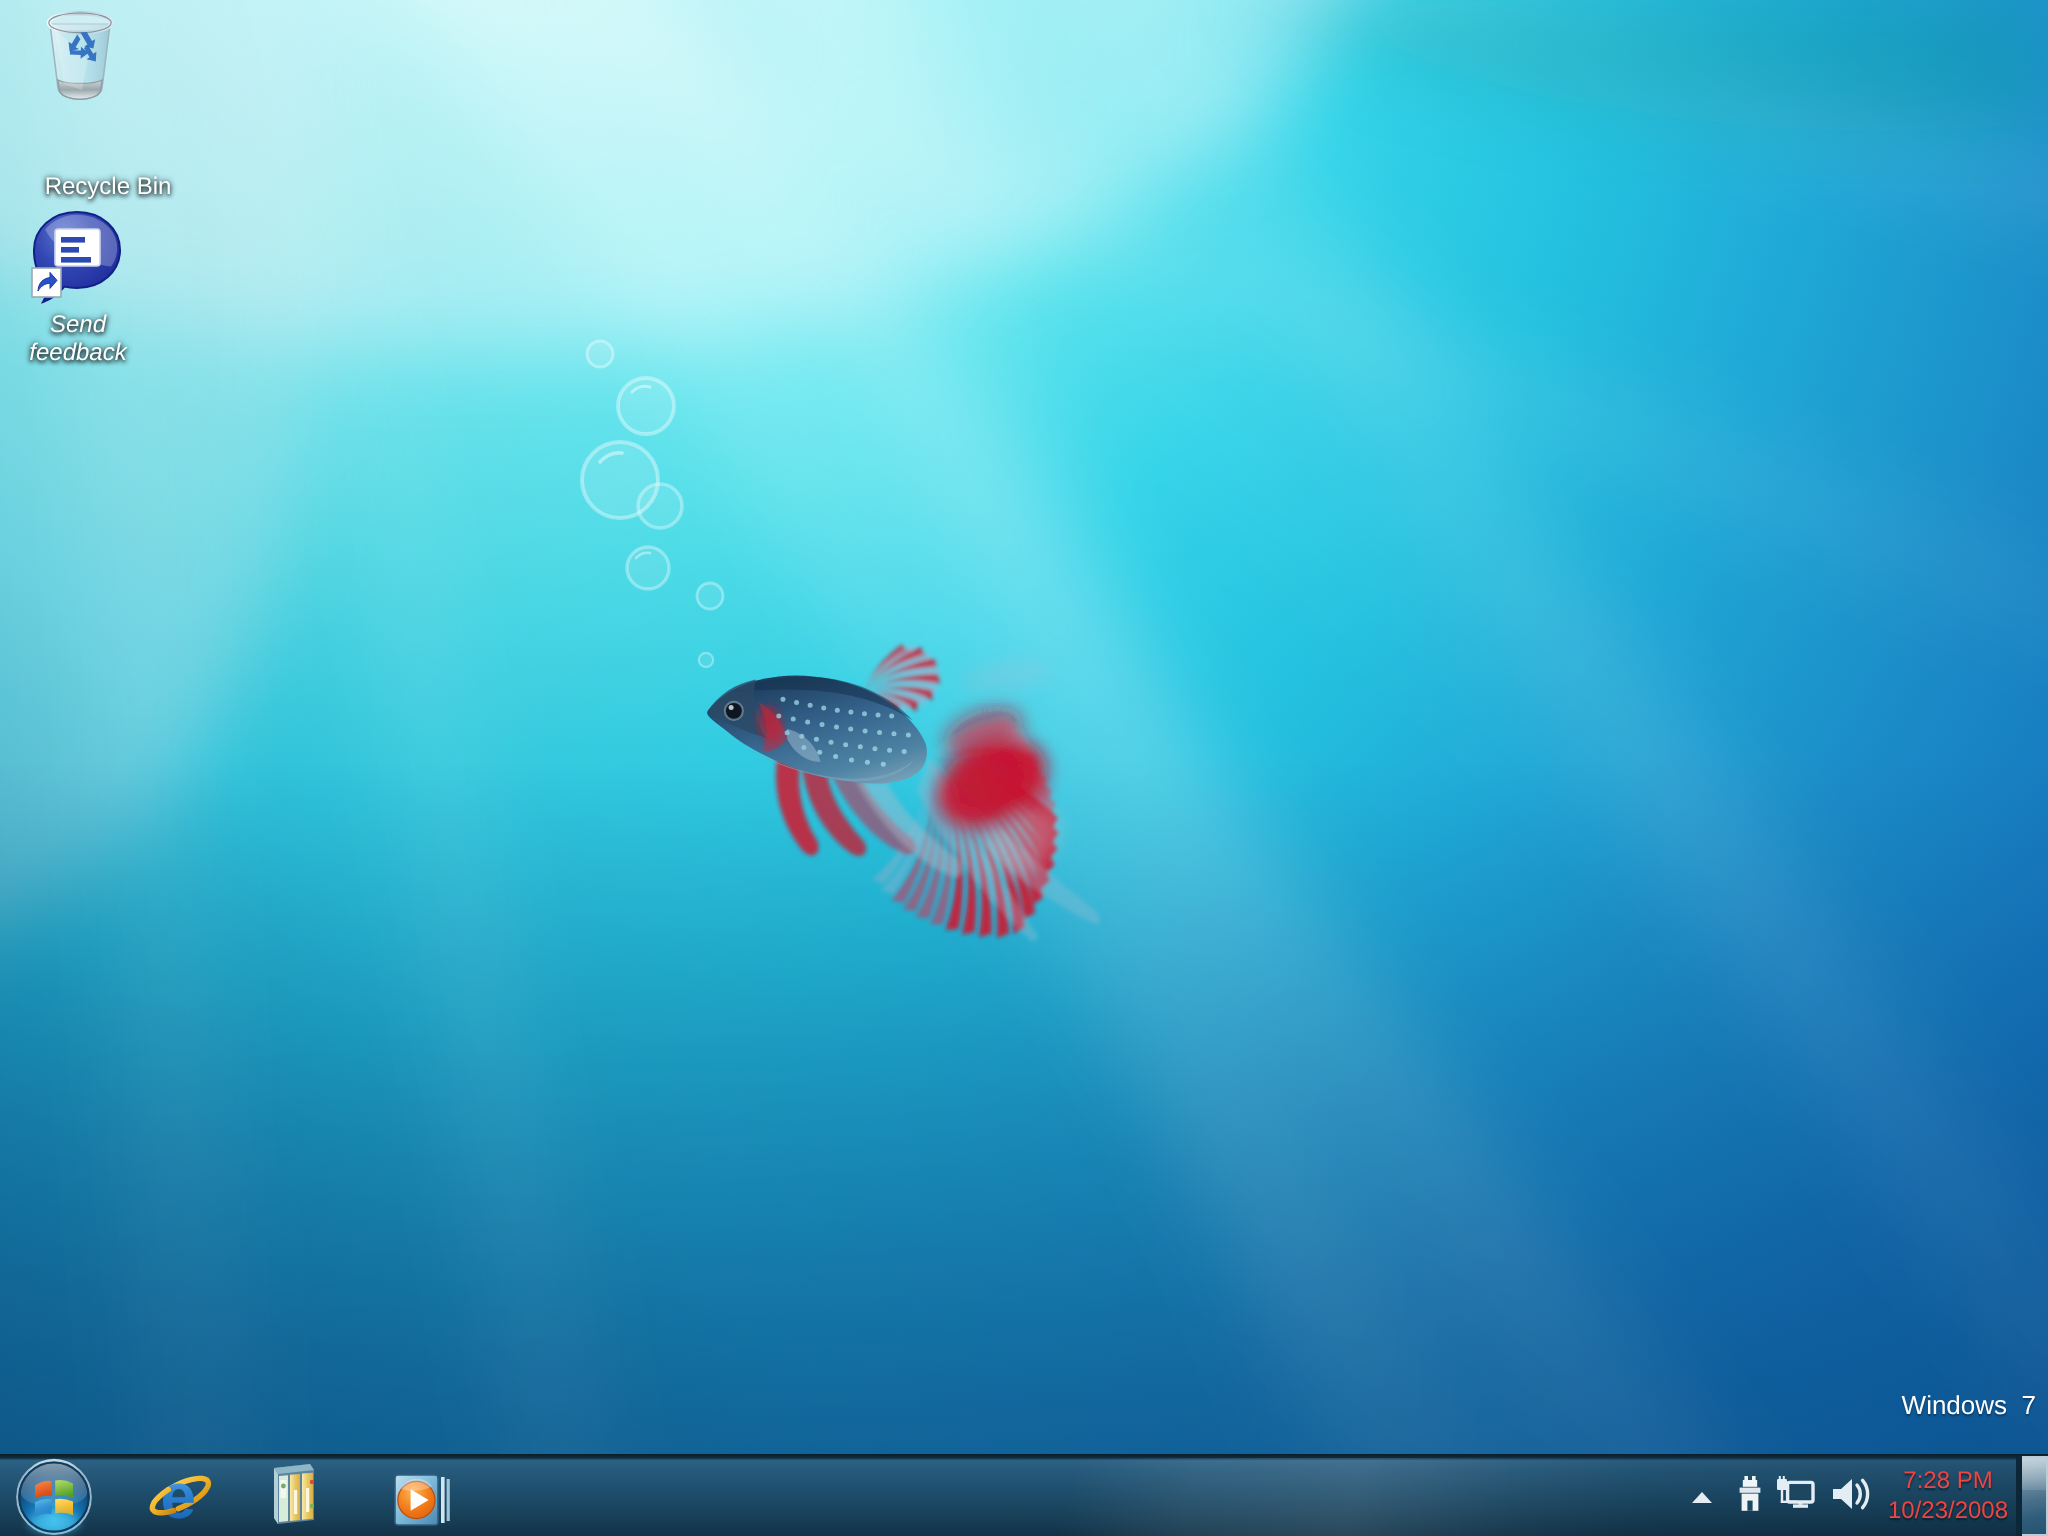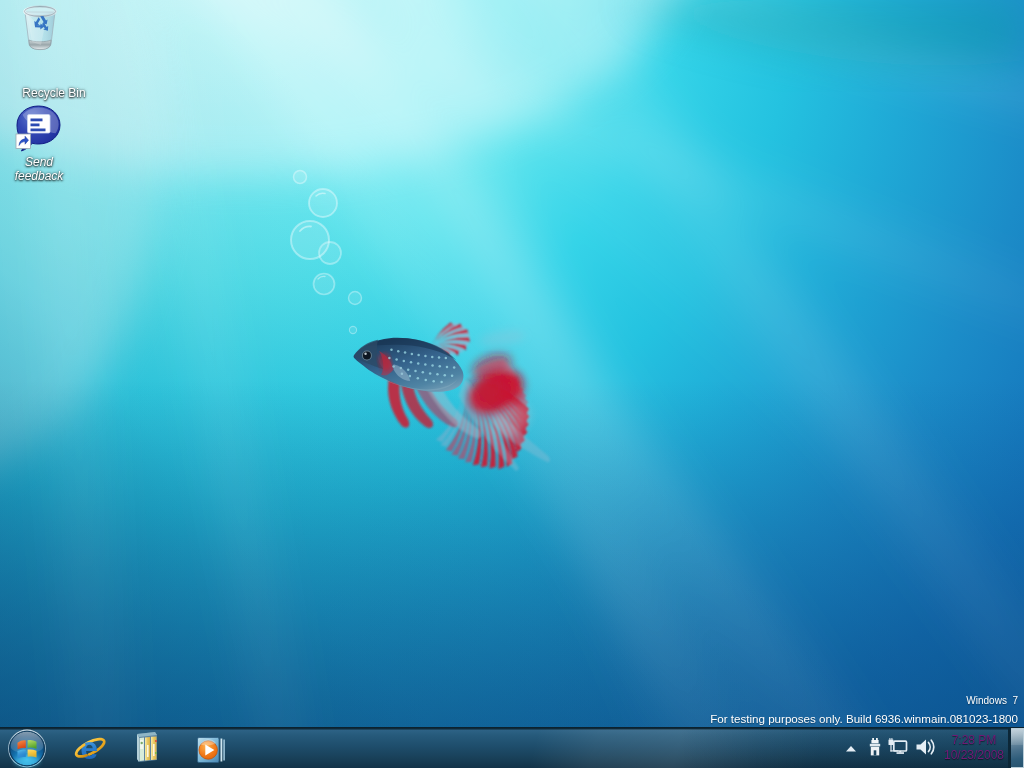--- a/index.html
+++ b/index.html
@@ -274,22 +274,21 @@
     <rect x="16.5" y="19.5" width="9" height="2.8" fill="#2b4ab2"></rect>
     <rect x="16.5" y="24.5" width="15" height="2.8" fill="#2b4ab2"></rect>
 
     <g transform="translate(2,30)">
       <rect x="0" y="0" width="14.5" height="14.5" fill="#ffffff" stroke="#9aa8b2" stroke-width="0.8"></rect>
       <path d="M3,11.5 C3.2,7.5 5.5,5.2 9,4.8 L9,2.2 L12.5,6.2 L9,10.2 L9,7.6 C6.3,7.8 4.5,9 3,11.5 Z" fill="#2a52c8" stroke="#1c3c9e" stroke-width="0.5"></path>
     </g>
   </svg>
   <div class="abs iconlabel" style="left:0px;top:155px;width:78px;font-style:italic;">Send<br>feedback</div>
 
-  <div class="abs buildtext" style="right:6px;top:695px;font-size:10px;">Windows&nbsp; 7</div>
-  <div class="abs buildtext" style="right:6px;top:712px;font-size:11.6px;">For testing purposes only. Build 6936.winmain.081023-1800</div>
+  <div class="abs buildtext" style="right:6px;top:695px;font-size:13px;">Windows&nbsp; 7</div>
 
   <div class="abs" style="left:0;top:727px;width:1024px;height:41px;
       background:linear-gradient(#0a1e2a 0,#102c3d 4.5%,#2d6285 8%,#265a7b 20%,#1e4d6b 48%,#183f57 78%,#123248 100%);"></div>
   <div class="abs" style="left:0;top:729px;width:1024px;height:39px;
       background:linear-gradient(105deg, rgba(255,255,255,0) 52%, rgba(255,255,255,0.07) 58%, rgba(255,255,255,0.10) 66%, rgba(255,255,255,0.03) 74%, rgba(255,255,255,0) 80%);"></div>
 
   <div class="abs" style="left:0;top:729px;width:1024px;height:39px;
       background:linear-gradient(90deg, rgba(5,25,40,0) 66%, rgba(5,25,40,0.14) 85%, rgba(5,25,40,0.18) 100%);"></div>
 
   <svg class="abs" style="left:7px;top:729px" width="40" height="39" viewBox="0 0 40 39">
@@ -425,21 +424,21 @@
       </g>
 
       <g transform="translate(76,1)">
         <path d="M0.5,5.5 h4 l5.5,-5 v15 l-5.5,-5 h-4 z"></path>
         <path d="M12.5,3.5 a7,7 0 0 1 0,9" fill="none" stroke="#e4edf4" stroke-width="1.7" stroke-linecap="round"></path>
         <path d="M15.3,1.2 a10.5,10.5 0 0 1 0,13.6" fill="none" stroke="#e4edf4" stroke-width="1.7" stroke-linecap="round"></path>
       </g>
     </g>
   </svg>
 
-  <div class="abs" style="left:930px;top:733px;width:88px;color:#701a75;font-size:12px;text-align:center;line-height:15px;text-shadow:0 1px 1px rgba(0,0,0,0.5);">7:28 PM<br>10/23/2008</div>
+  <div class="abs" style="left:930px;top:733px;width:88px;color:#ef4444;font-size:12px;text-align:center;line-height:15px;text-shadow:0 1px 1px rgba(0,0,0,0.5);">7:28 PM<br>10/23/2008</div>
 
   <div class="abs" style="left:1008px;top:728px;width:16px;height:40px;box-sizing:border-box;
       border-left:3px solid #0c2737;background:#b9cdd8;padding:1px 1px 1px 0;"></div>
   <div class="abs" style="left:1011px;top:729px;width:12px;height:38px;
       background:linear-gradient(170deg,#a3b9c8 0%,#7d9aac 22%,#49708b 55%,#2e5c7a 78%,#27536f 100%);"></div>
   <div class="abs" style="left:1011px;top:729px;width:12px;height:16px;
       background:linear-gradient(#e6eef2,rgba(230,238,242,0.25));opacity:0.5;"></div>
 
 </div>
 

